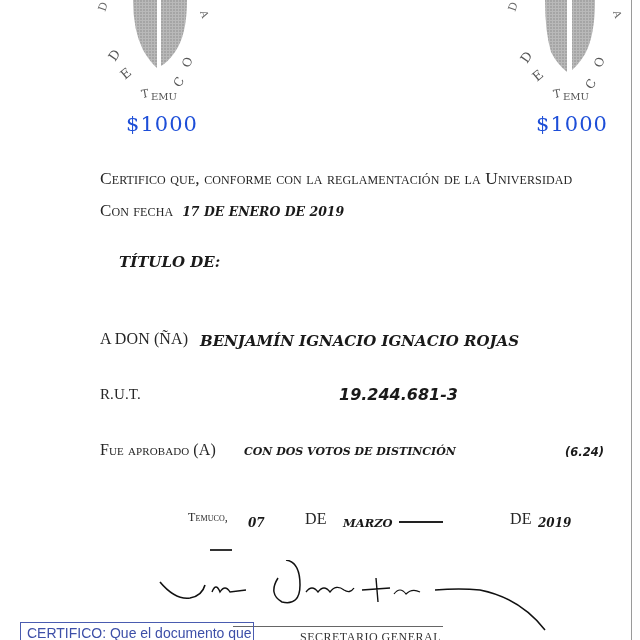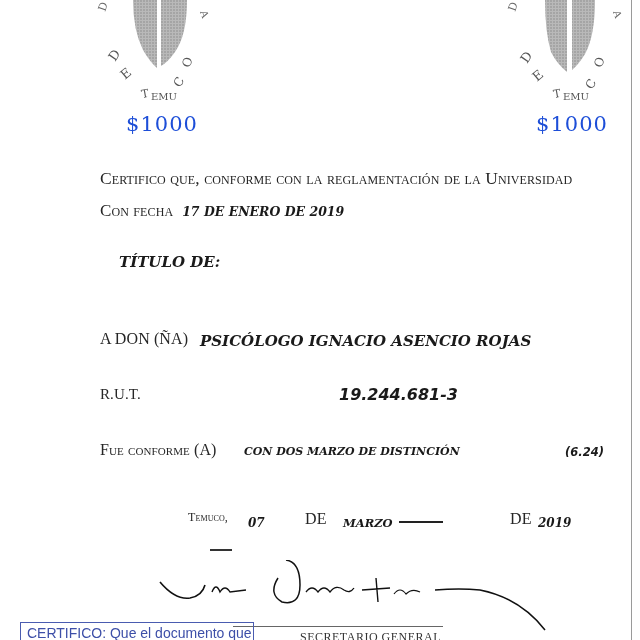--- a/index.html
+++ b/index.html
@@ -120,27 +120,27 @@
   <div class="line sc l1">Certifico que, conforme con la reglamentación de la Universidad</div>
 
   <div class="line l2">
     <span class="sc">Con fecha</span>
     <span class="bi val">17 DE ENERO DE 2019</span>
   </div>
 
   <div class="line bi l4">TÍTULO DE:</div>
 
   <div class="line sc name-label">A DON (ÑA)</div>
-  <div class="line bi name-val">PSICÓLOGO IGNACIO ASENCIO ROJAS</div>
+  <div class="line bi name-val">BENJAMÍN IGNACIO IGNACIO ROJAS</div>
 
   <div class="line sc small rut-label">R.U.T.</div>
   <div class="line bis rut-val">19.244.681-3</div>
 
-  <div class="line sc aprob-label">Fue conforme (A)</div>
-  <div class="line bi aprob-val">CON DOS MARZO DE DISTINCIÓN</div>
+  <div class="line sc aprob-label">Fue aprobado (A)</div>
+  <div class="line bi aprob-val">CON DOS VOTOS DE DISTINCIÓN</div>
   <div class="line bis grade-val">(6.24)</div>
 
   <div class="line sc date-city">Temuco,</div>
   <div class="line bi date-day">07</div>
   <div class="line sc date-de1">DE</div>
   <div class="line bi date-month">MARZO</div>
   <div class="date-month-dash"></div>
   <div class="line sc date-de2">DE</div>
   <div class="line bi date-year">2019</div>
   <div class="short-dash"></div>

